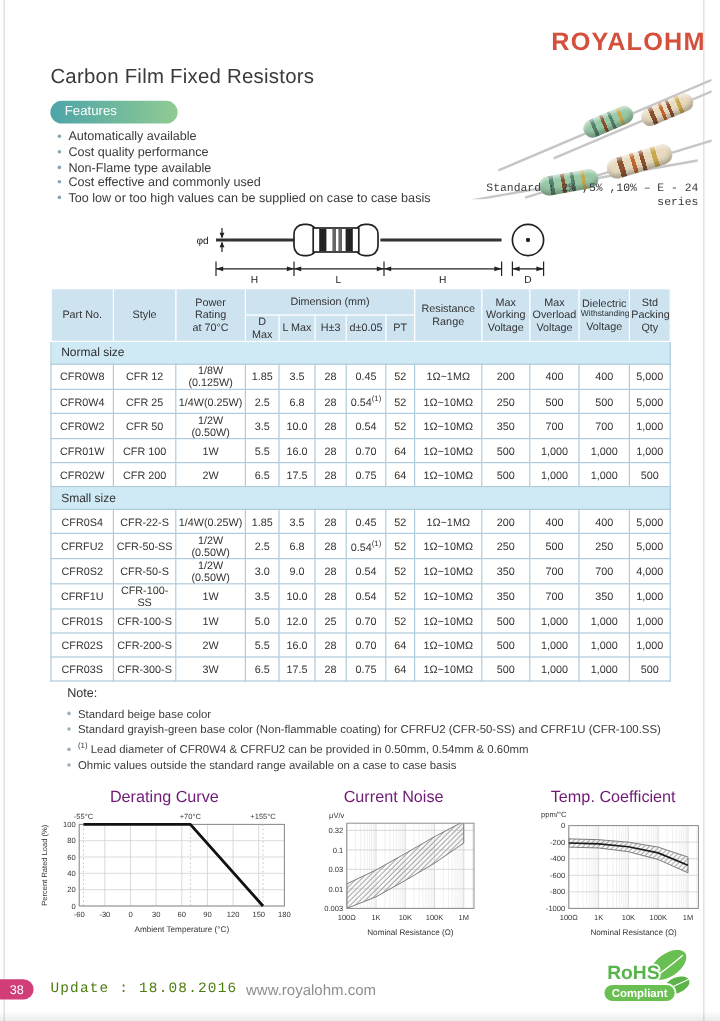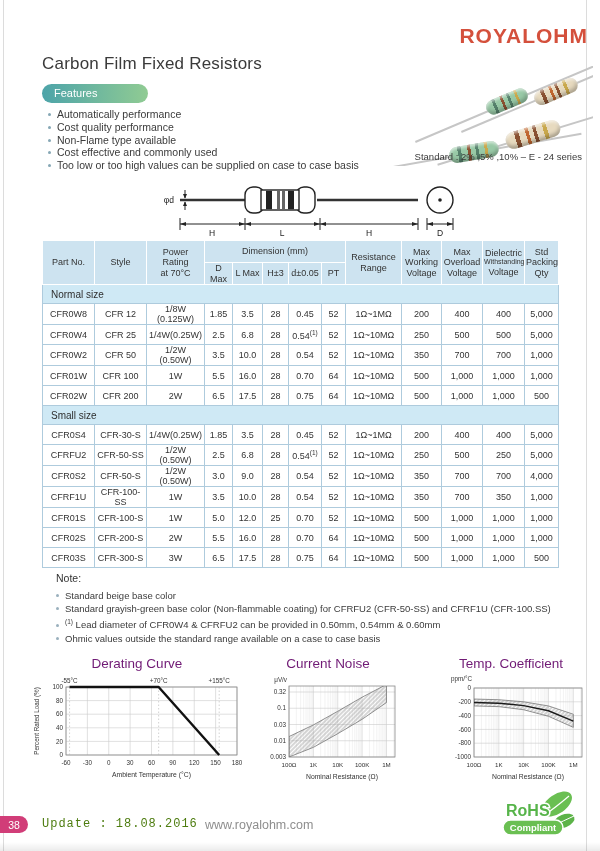--- a/index.html
+++ b/index.html
@@ -23,21 +23,21 @@
     background:#86a7b5; margin-right:6px; vertical-align:2px; }
 
   .photo { position:absolute; left:393px; top:66px; width:200px; height:100px; overflow:hidden; }
   .lead { position:absolute; height:2px; background:#c6c6c6; width:210px; }
   .res-body { position:absolute; border-radius:8px;
     box-shadow: inset 0 2px 3px rgba(255,255,255,.6), inset 0 -3px 4px rgba(0,0,0,.28); }
   .beige { background:linear-gradient(90deg,#e7dabf 0 18%,#8a5131 18% 26%,#e7dabf 26% 38%,#c0662f 38% 44%,#e7dabf 44% 52%,#8a5131 52% 58%,#e7dabf 58% 70%,#c9a84c 70% 77%,#e7dabf 77%); }
   .green { background:linear-gradient(90deg,#98c9a6 0 18%,#55806b 18% 25%,#98c9a6 25% 38%,#8a5131 38% 44%,#98c9a6 44% 54%,#55806b 54% 60%,#98c9a6 60% 72%,#c9a84c 72% 78%,#98c9a6 78%); }
 
   .standard-note { position:absolute; left:370px; top:151px; width:212px; text-align:right;
-    font-size:9.5px; line-height:12px; color:#3a3a3a; }
+    font-size:9.5px; line-height:12px; color:#3a3a3a;font-family:Liberation Mono, monospace; }
 
   .drawing { position:absolute; left:140px; top:170px; }
 
   .spec-table { position:absolute; left:42px; top:240px; width:516px; border-collapse:collapse;
     table-layout:fixed; font-size:9px; color:#333; }
   .spec-table th, .spec-table td { border:1px solid #aecbdd; text-align:center; vertical-align:middle; padding:0 1px; }
   .spec-table thead th { background:#cde3f0; font-weight:normal; line-height:1.18; white-space:pre-line; border-color:#fff; }
   .spec-table thead tr { height:22px; }
   .spec-table { border:1px solid #aecbdd; }
   .spec-table tbody tr { height:20px; background:#fff; }
@@ -73,21 +73,21 @@
 <div class="page">
   <div class="page-edge edge-left"></div>
   <div class="page-edge edge-right"></div>
   <div class="bottom-shadow"></div>
 
   <div class="logo">ROYALOHM</div>
   <div class="page-title">Carbon Film Fixed Resistors</div>
 
   <div class="features-badge">Features</div>
   <ul class="plainlist features-list">
-      <li>Automatically performance</li>
+      <li>Automatically available</li>
       <li>Cost quality performance</li>
       <li>Non-Flame type available</li>
       <li>Cost effective and commonly used</li>
       <li>Too low or too high values can be supplied on case to case basis</li>
     </ul>
 
   <div class="photo">
     <div class="lead" style="left:60px;top:24px;transform:rotate(-23deg);"></div>
     <div class="lead" style="left:14px;top:34px;transform:rotate(-23deg);"></div>
     <div class="lead" style="left:40px;top:67px;transform:rotate(-17deg);"></div>
@@ -263,21 +263,21 @@
           <td>500</td>
           <td>1,000</td>
           <td>1,000</td>
           <td>500</td>
         </tr>
         <tr class="section-row">
           <td colspan="13">Small size</td>
         </tr>
         <tr>
           <td>CFR0S4</td>
-          <td>CFR-30-S</td>
+          <td>CFR-22-S</td>
           <td>1/4W(0.25W)</td>
           <td>1.85</td>
           <td>3.5</td>
           <td>28</td>
           <td>0.45</td>
           <td>52</td>
           <td>1Ω~1MΩ</td>
           <td>200</td>
           <td>400</td>
           <td>400</td>

